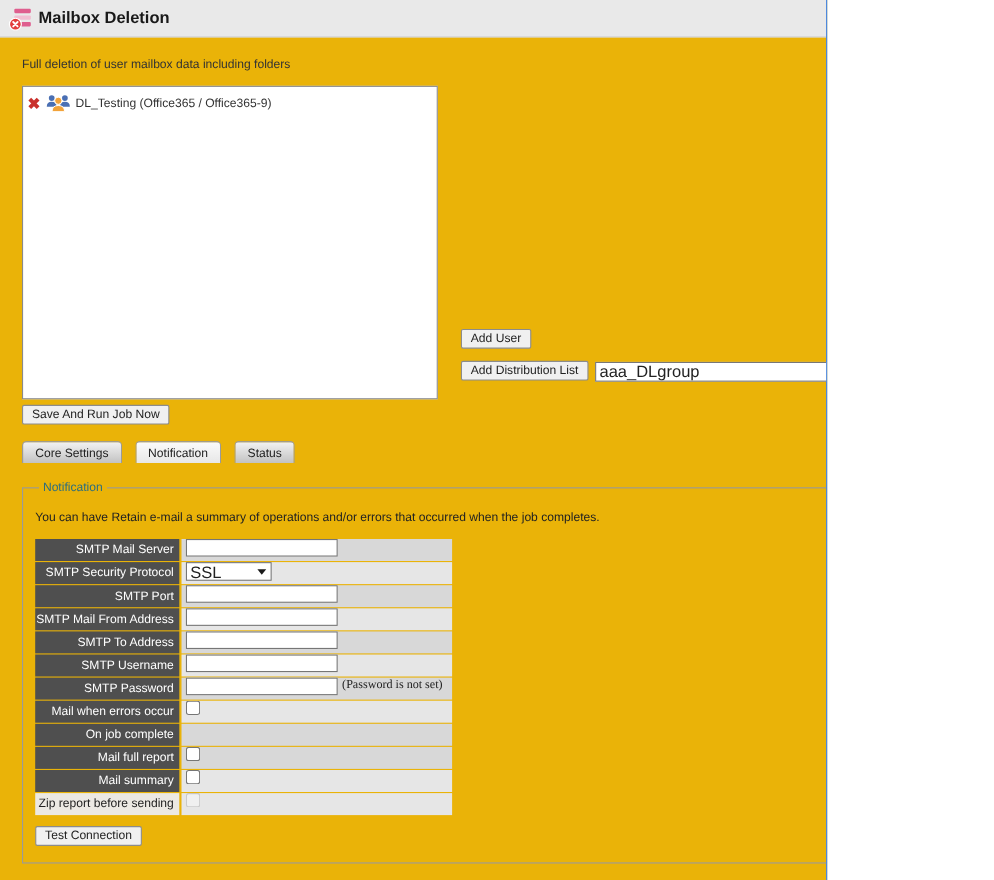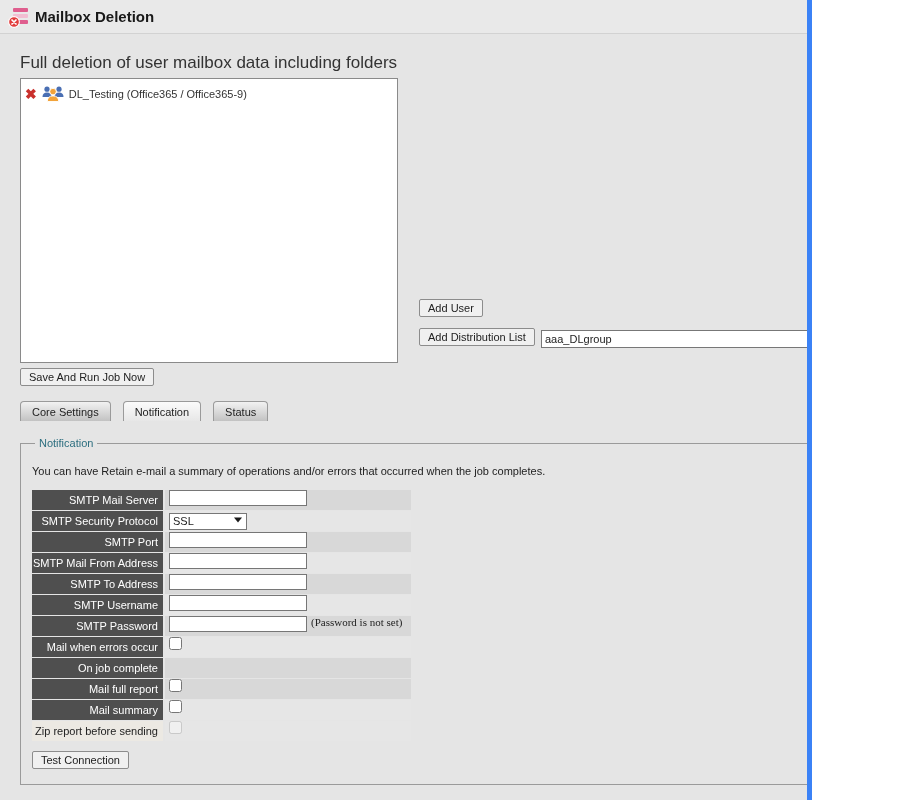--- a/index.html
+++ b/index.html
@@ -1,41 +1,41 @@
 <!DOCTYPE html>
 <html><head>
 <meta charset="utf-8">
 <style>
   * { margin:0; padding:0; box-sizing:border-box; }
   html,body { width:904px; height:800px; }
   body { font-family:"Liberation Sans", sans-serif; background:#fff; }
-  .page { position:relative; width:812px; height:800px; background:#e5e5e5; border-right:5px solid #3b82f6; overflow:hidden; }
+  .page { position:relative; width:752px; height:800px; background:#eab308; border-right:1px solid #3b82f6; overflow:hidden; }
 
   .titlebar { position:absolute; top:0; left:0; width:100%; height:34px; background:#e9e9e9;
               border-bottom:1px solid #d2d2d2; display:flex; align-items:center; padding-left:7px; }
   .title-icon { width:24px; height:24px; margin-right:4px; flex:0 0 auto; }
   .page-title { font-size:15px; font-weight:bold; color:#191919; }
 
-  .desc { position:absolute; left:20px; top:53px; font-size:17px; color:#333; }
+  .desc { position:absolute; left:20px; top:53px; font-size:11px; color:#333; }
 
   .member-listbox { position:absolute; left:20px; top:78px; width:378px; height:285px;
                     background:#fff; border:1px solid #8a8a8a; padding:6px 4px; overflow:auto; }
   .member-row { display:flex; align-items:center; gap:4px; font-size:11px; color:#333; cursor:default; }
   .del-x { color:#c9302c; font-size:14px; font-weight:bold; line-height:1; cursor:pointer; }
   .grp-icon { display:inline-flex; width:24px; height:17px; }
 
   .btn { font-family:inherit; font-size:11px; color:#222; background:#f0f0f0;
          border:1px solid #8c8c8c; border-radius:2px; padding:2px 8px; cursor:pointer; white-space:nowrap; }
   .add-user { position:absolute; left:419px; top:299px; }
   .add-dl   { position:absolute; left:419px; top:328px; }
   .save-run { position:absolute; left:20px;  top:368px; }
 
   .selwrap { position:relative; display:inline-block; }
   .selwrap select { appearance:none; -webkit-appearance:none; width:100%; height:100%;
-                    font-family:inherit; font-size:11px; color:#222; padding:0 16px 0 3px;
+                    font-family:inherit; font-size:15px; color:#222; padding:0 16px 0 3px;
                     border:1px solid #777; background:#fff; border-radius:0; }
   .selwrap .arrow { position:absolute; right:5px; top:50%; transform:translateY(-50%);
                     width:0; height:0; border-left:4px solid transparent; border-right:4px solid transparent;
                     border-top:5px solid #1a1a1a; pointer-events:none; }
   .dl-select-wrap { position:absolute; left:541px; top:329px; width:313px; height:18px; }
 
   .tabs { position:absolute; left:20px; top:401px; display:flex; gap:12px; align-items:flex-end; }
   .tab { font-size:11px; color:#222; padding:4px 11px 3px; border:1px solid #9a9a9a; border-bottom:none;
          border-radius:4px 4px 0 0; background:linear-gradient(180deg,#f2f2f2,#c2c2c2); cursor:pointer; }
   .tab.active { background:linear-gradient(180deg,#fbfbfb,#e7e7e7); }

